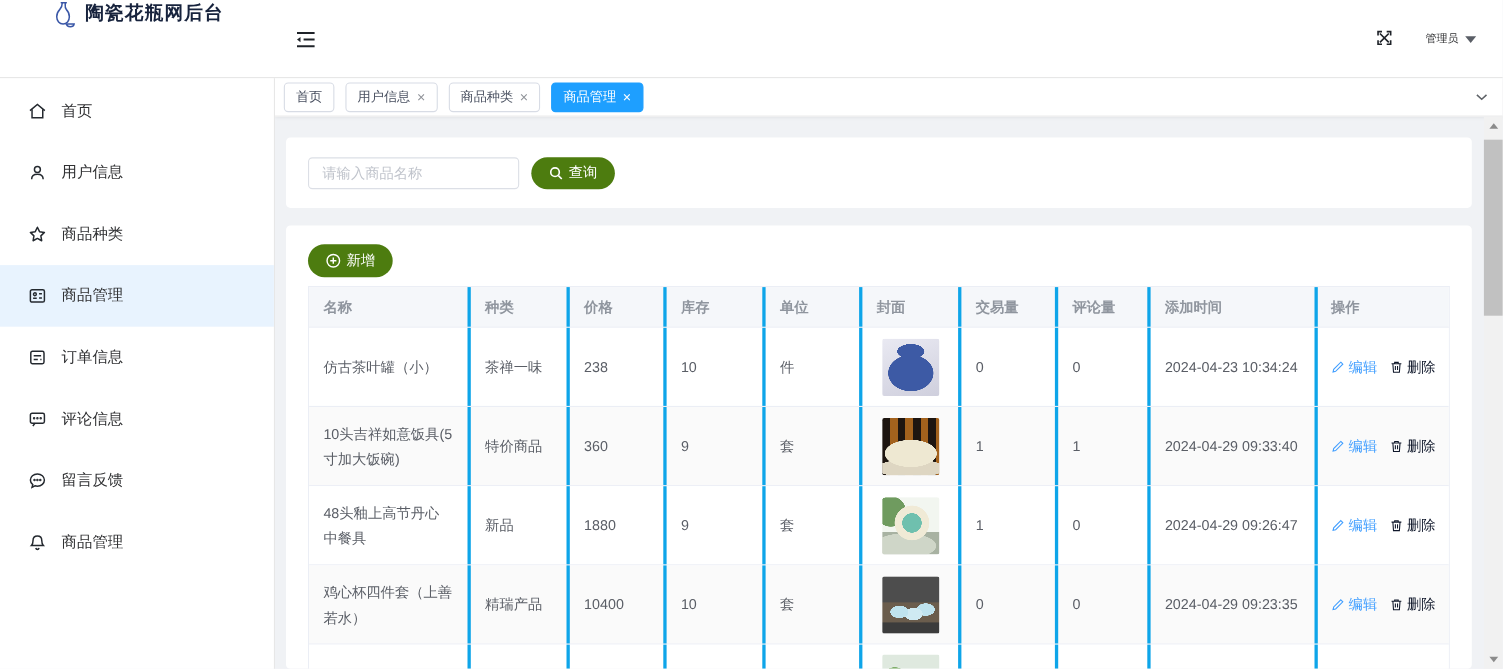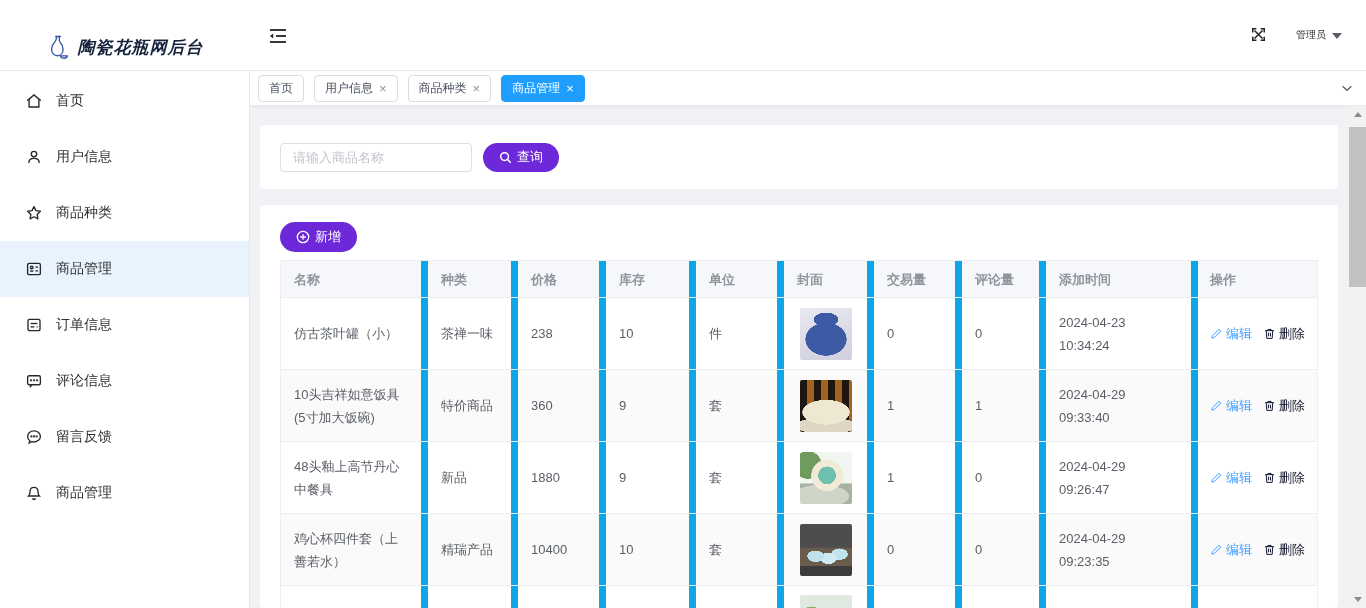--- a/index.html
+++ b/index.html
@@ -2,22 +2,22 @@
 <html><head>
 <meta charset="utf-8">
 <style>
   * { margin:0; padding:0; box-sizing:border-box; }
   html,body { width:1366px; height:608px; overflow:hidden;
     font-family:"Liberation Sans","DejaVu Sans",sans-serif; background:#f0f2f5; }
 
   
   .header { position:absolute; top:0; left:0; width:1366px; height:71px;
     background:#fff; border-bottom:1px solid #e7e7e7; z-index:5; }
-  .logo-area { position:absolute; left:0; top:12px; width:250px; height:70px;
-    display:flex; align-items:center; justify-content:center; gap:9px;font-style:italic; }
+  .logo-area { position:absolute; left:0; top:0; width:250px; height:70px;
+    display:flex; justify-content:center; gap:9px; }
   .logo-title { font-size:17px; font-weight:bold; color:#17233d; letter-spacing:1px; }
   .collapse-btn { position:absolute; left:268px; top:27px; width:20px; height:18px; cursor:pointer; }
   .header-right { position:absolute; right:24px; top:0; height:70px; display:flex; align-items:center; gap:28px; }
   .fullscreen-btn { width:18px; height:18px; cursor:pointer; }
   .admin-dropdown { display:flex; align-items:center; gap:6px; cursor:pointer;
     font-size:10px; color:#303133; }
   .caret { width:0; height:0; border-left:5px solid transparent; border-right:5px solid transparent;
     border-top:6px solid #5a5e66; margin-top:2px; }
 
   
@@ -43,32 +43,32 @@
   
   .main { position:absolute; top:106px; left:250px; width:1099px; height:502px;
     background:#f0f2f5; padding:19px 11px 0 10px; overflow:hidden; }
   .card { background:#fff; border-radius:4px; }
   .search-card { height:64px; padding:17px 20px; display:flex; align-items:center; margin-bottom:16px; }
   .search-input { width:192px; height:29px; border:1px solid #dcdfe6; border-radius:4px;
     padding:0 12px; font-size:13px; color:#ec4899; outline:none;
     font-family:"Liberation Sans","DejaVu Sans",sans-serif; }
   .search-input::placeholder { color:#c0c4cc; }
   .btn { display:inline-flex; align-items:center; gap:5px; height:29px; padding:0 16px;
-    background:#6d28d9; color:#fff; font-size:13px; border:none; border-radius:15px;
+    background:#4d7c0f; color:#fff; font-size:13px; border:none; border-radius:15px;
     cursor:pointer; font-family:inherit; white-space:nowrap; }
   .search-card .btn { margin-left:11px; }
   .table-card { height:403px; padding:17px 20px 0 20px; overflow:hidden; }
   .add-btn { height:30px; margin-bottom:8px; }
 
   
   .table { width:1038px; border:1px solid #ebeef5; border-bottom:none; font-size:13px; }
   .tr { display:flex; border-bottom:1px solid #ebeef5; background:#fff; }
   .tr.head { background:#f5f7fa; height:37px; }
   .tr.stripe { background:#fafafa; }
-  .td, .th { display:flex; align-items:center; padding:0 13px; border-right:7px solid #0ea5e9;
+  .td, .th { display:flex; align-items:center; padding:0 13px; border-right:3px solid #0ea5e9;
     color:#5a5e66; line-height:23px; min-height:71px; flex:none; }
   .th { color:#8f959e; font-weight:bold; min-height:35px; }
   .td:last-child, .th:last-child { border-right:none; }
   .col-name{width:147px} .col-cat{width:90px} .col-price{width:88px} .col-stock{width:90px}
   .col-unit{width:88px} .col-cover{width:90px; justify-content:center; padding:0;}
   .col-trades{width:88px} .col-comments{width:84px} .col-time{width:152px}
   .col-actions{width:121px; padding:0 12px; gap:11px; white-space:nowrap;}
   .tr.last { height:120px; }
 
   .link { display:inline-flex; align-items:center; gap:3px; font-size:13px; cursor:pointer; text-decoration:none; }

